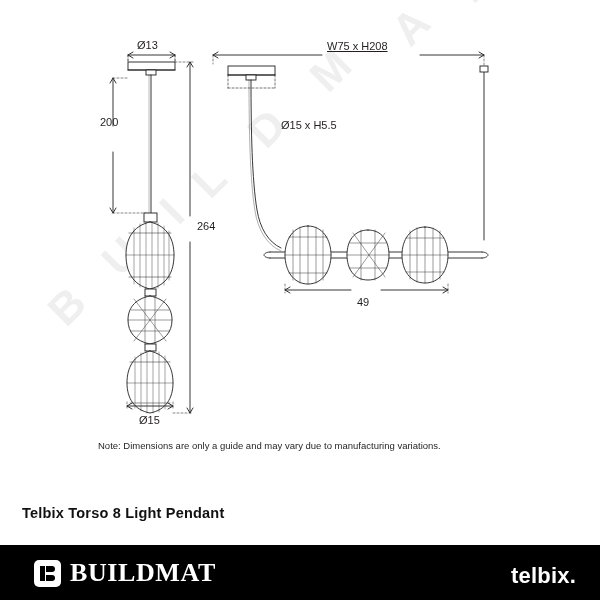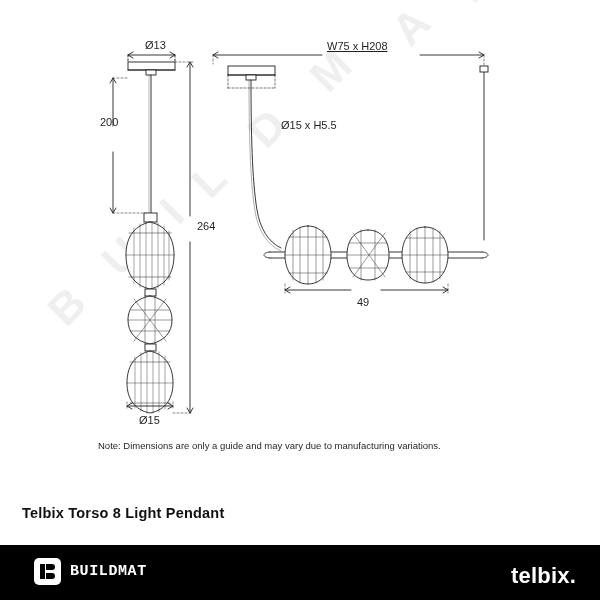--- a/index.html
+++ b/index.html
@@ -53,21 +53,21 @@
   }
 
   
   .dim {
     position: absolute;
     font-family: "Liberation Sans", sans-serif;
     font-size: 11px;
     color: #231f20;
     white-space: nowrap;
   }
-  .dim-top-dia   { left: 137px; top: 39px; margin-left: 8px; }
+  .dim-top-dia   { left: 137px; top: 39px; }
   .dim-200       { left: 100px; top: 116px; }
   .dim-264       { left: 197px; top: 220px; }
   .dim-bot-dia   { left: 139px; top: 414px; text-align: center; }
   .dim-w75       { left: 327px; top: 40px; text-decoration: underline; }
   .dim-canopy    { left: 281px; top: 87px; margin-top: 32px; }
   .dim-49        { left: 357px; top: 296px; }
 
   .note {
     position: absolute;
     left: 98px;
@@ -128,22 +128,22 @@
     position: absolute;
     left: 12px;
     top: 6px;
     width: 9px;
     height: 6px;
     background: #000000;
     box-shadow: 0 9px 0 0 #000000;
     border-radius: 0 3px 3px 0;
   }
   .brand-name {
-    font-family: Liberation Mono, monospace;
-    font-size: 15px;
+    font-family: Liberation Serif, serif;
+    font-size: 26px;
     font-weight: bold;
     color: #ffffff;
     letter-spacing: 0.6px;
   }
   .vendor {
     position: absolute;
     right: 24px;
     top: 18px;
     font-family: "Liberation Sans", sans-serif;
     font-size: 22px;

